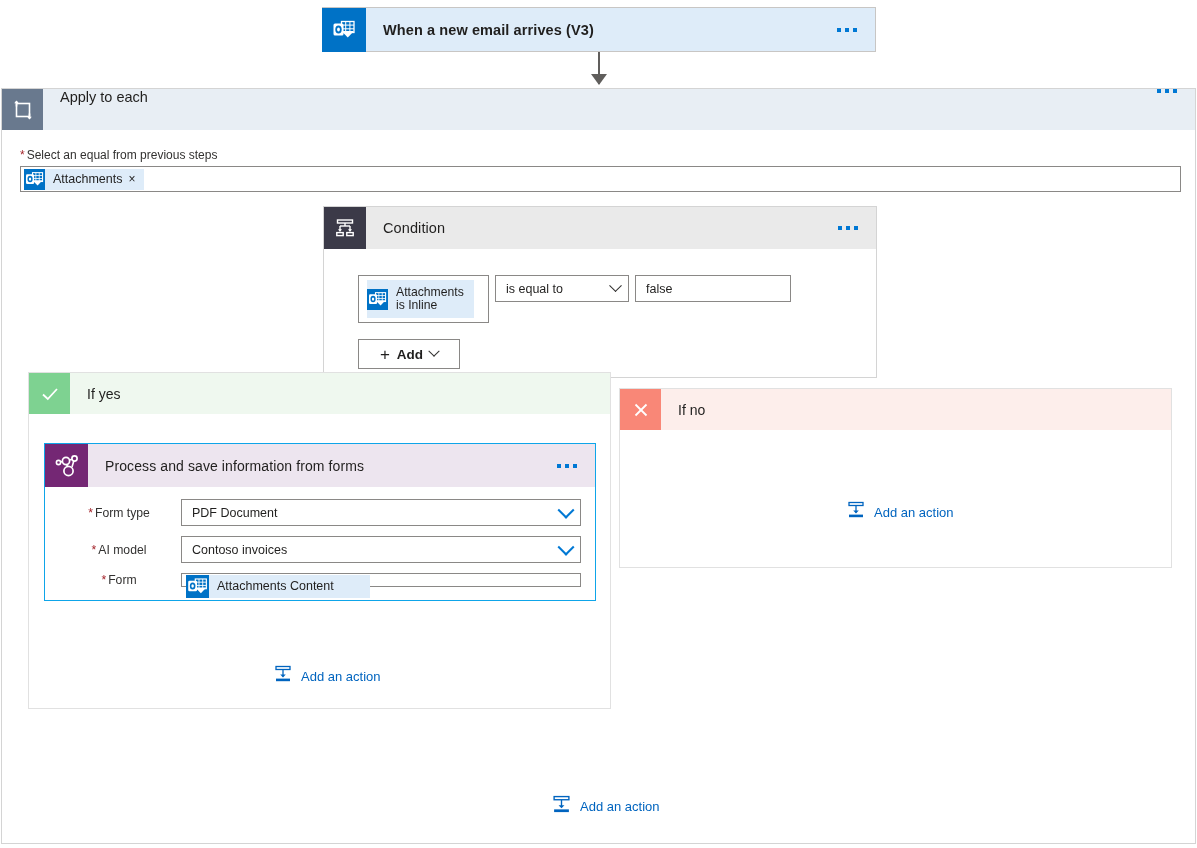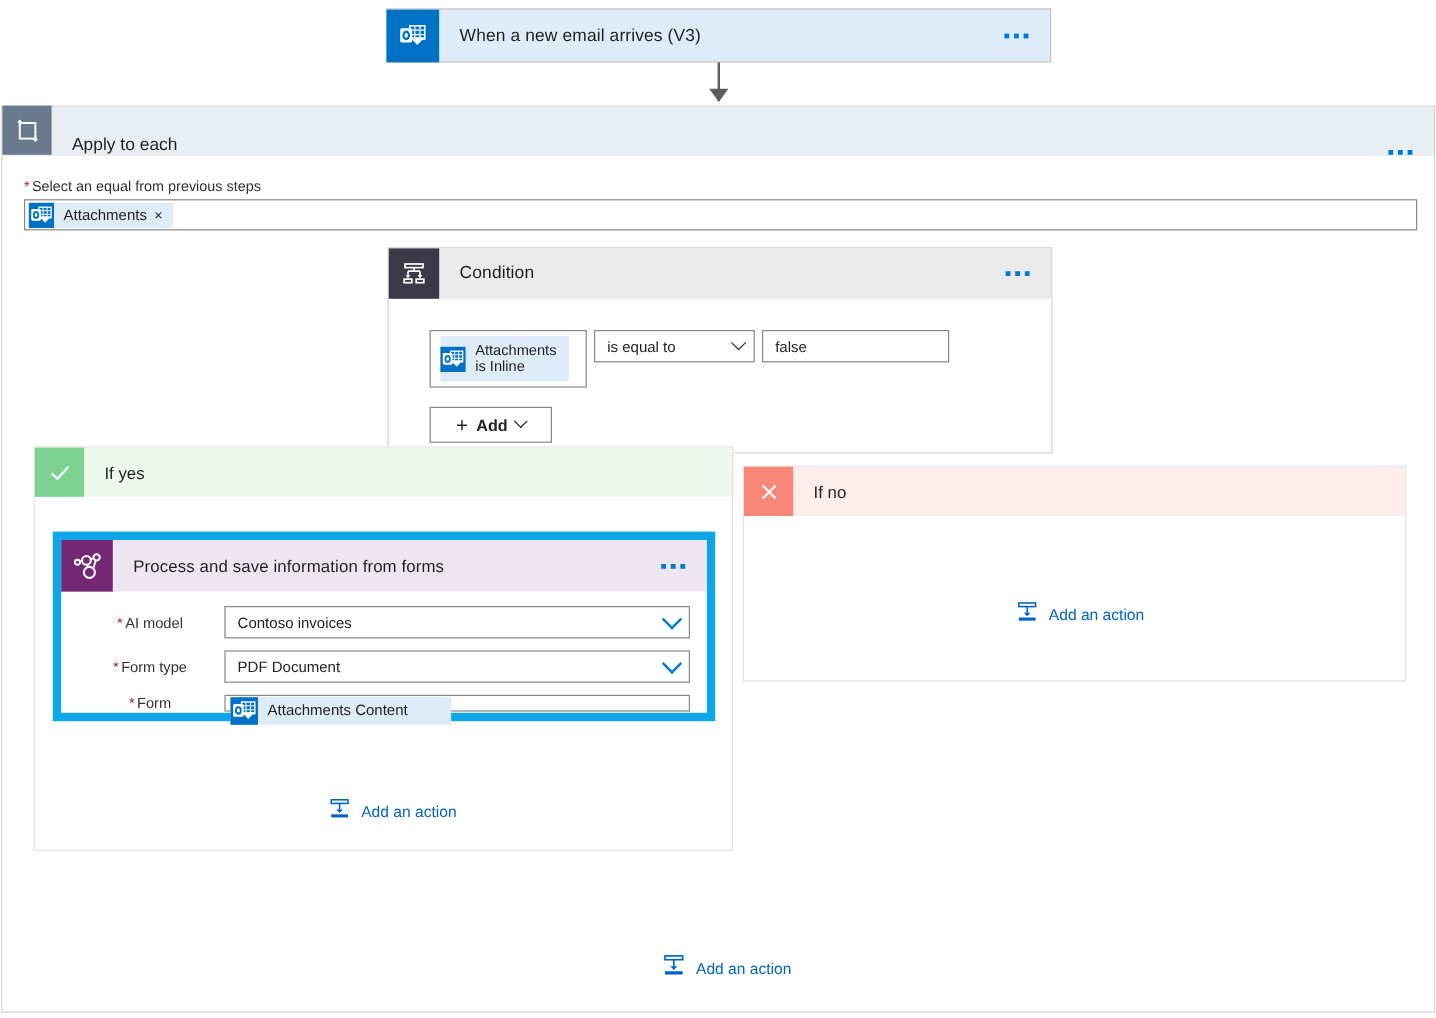--- a/index.html
+++ b/index.html
@@ -15,20 +15,21 @@
     height: 848px;
     background: #ffffff;
     overflow: hidden;
   }
 
   
   .card-header {
     display: flex;
     align-items: center;
     height: 44px;
+    font-weight: bold;
   }
   .icon-box {
     width: 44px; height: 44px;
     flex: 0 0 44px;
     display: flex;
     align-items: center;
     justify-content: center;
   }
   .card-title {
     font-size: 14.5px;
@@ -84,21 +85,21 @@
     position: absolute;
     left: 1px; top: 88px;
     width: 1195px; height: 756px;
     border: 1px solid #d4d4d4;
     background: #ffffff;
   }
   .loop-header {
     height: 41px;
     background: #e8eef4;
     display: flex;
-    align-items: flex-end;
+    align-items: flex-start;
     border-bottom: 1px solid transparent;
   }
   .loop-icon {
     width: 41px; height: 41px; flex: 0 0 41px;
     background: #69798e;
     display: flex; align-items: center; justify-content: center;
   }
   .loop-title {
     font-size: 14.5px;
     color: #201f1e;
@@ -273,21 +274,21 @@
     color: #201f1e;
     padding-left: 17px;
   }
 
   
   .ai-card {
     position: absolute;
     left: 15px; top: 70px;
     width: 552px; height: 158px;
     background: #ffffff;
-    border: 7px solid #0ea5e9;
+    border: 1px solid #0ea5e9;
   }
   .ai-header {
     height: 43px;
     background: #ede5ef;
     display: flex; align-items: center;
   }
   .ai-icon {
     width: 43px; height: 43px; flex: 0 0 43px;
     background: #742774;
     display: flex; align-items: center; justify-content: center;
@@ -508,34 +509,34 @@
               <i></i>
               <i></i>
               <i></i>
             </div>
         </div>
 
         <div class="ai-body">
 
           <div class="ai-row">
             <div class="ai-label">
+              <span class="req">*</span><span>Form type</span>
+            </div>
+            <div class="ai-control">
+              <span>PDF Document</span>
+              <span class="chev blue"></span>
+            </div>
+          </div>
+
+          <div class="ai-row">
+            <div class="ai-label">
               <span class="req">*</span><span>AI model</span>
             </div>
             <div class="ai-control">
               <span>Contoso invoices</span>
-              <span class="chev blue"></span>
-            </div>
-          </div>
-
-          <div class="ai-row">
-            <div class="ai-label">
-              <span class="req">*</span><span>Form type</span>
-            </div>
-            <div class="ai-control">
-              <span>PDF Document</span>
               <span class="chev blue"></span>
             </div>
           </div>
 
           <div class="ai-row">
             <div class="ai-label">
               <span class="req">*</span><span>Form</span>
             </div>
             <div class="ai-control token-field">
               <span class="chip" style="height:23px">

